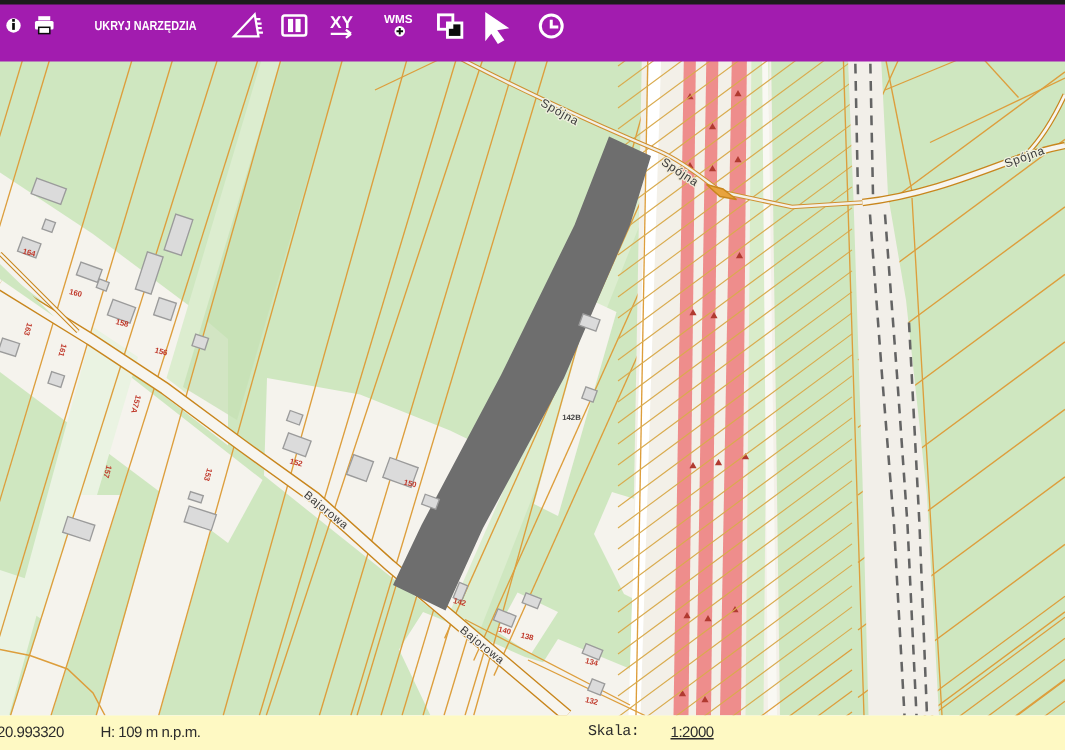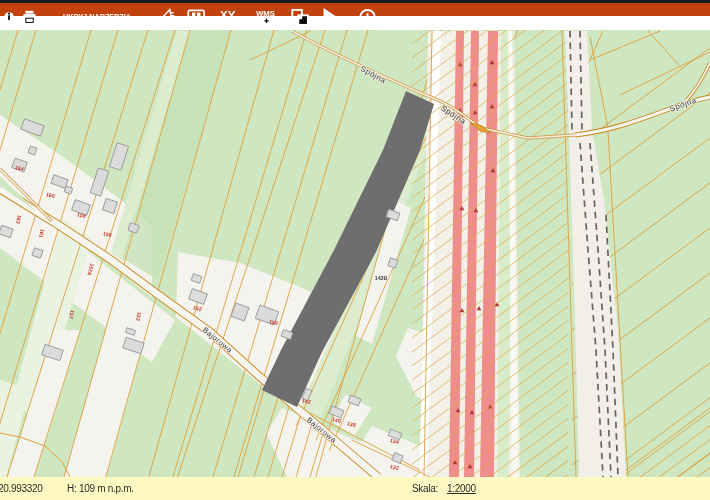--- a/index.html
+++ b/index.html
@@ -1,15 +1,15 @@
 <!DOCTYPE html>
 <html><head><meta charset="utf-8"><style>
 html,body{margin:0;padding:0;width:710px;height:500px;overflow:hidden;background:#fff;
 font-family:"Liberation Sans",sans-serif;}
-#toolbar{position:absolute;left:0;top:0;width:710px;height:16px;background:#c2410c;}
+#toolbar{position:absolute;left:0;top:0;width:710px;height:41px;background:#a21caf;}
 #statusbar{position:absolute;left:0;top:477px;width:710px;height:37px;background:#fef9c3;
 font-size:10px;color:#2b2b2b;letter-spacing:-0.3px;}
 #statusbar span{position:absolute;top:6px;white-space:nowrap;}
 #map{position:absolute;left:0;top:0;}
 </style></head>
 <body>
 
 <svg id="map" width="710" height="500" viewBox="0 0 710 500">
 <clipPath id="mapclip">
       <rect x="0" y="30" width="710" height="447"></rect>
@@ -380,15 +380,15 @@
       </g>
 </svg>
 </div>
 
 <div id="statusbar">
 
 <span style="left:-2px;">20.993320</span>
 
 <span style="left:45px;padding-left:22px;">H: 109 m n.p.m.</span>
 
-<span style="left:412px;">Skala:</span>
+<span style="left:392px;font-family:Liberation Mono, monospace;">Skala:</span>
 
 <span style="left:447px;text-decoration:underline;">1:2000</span>
 </div>
 </body></html>

